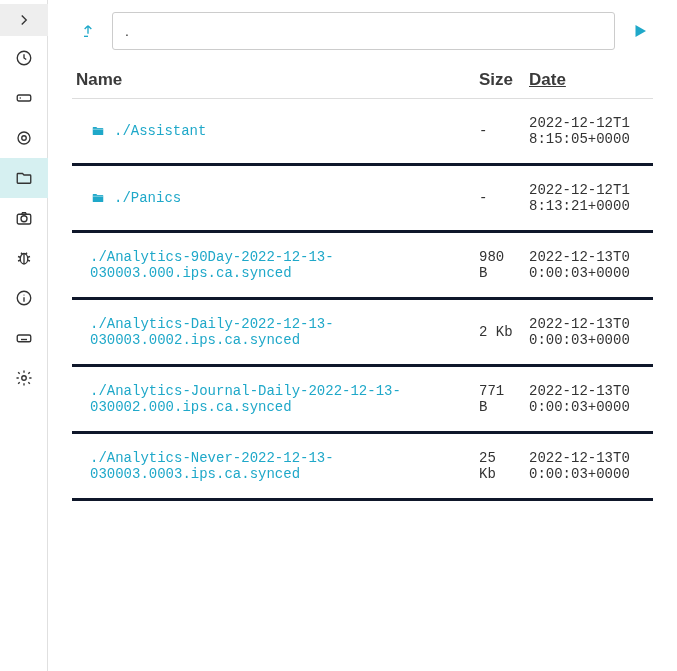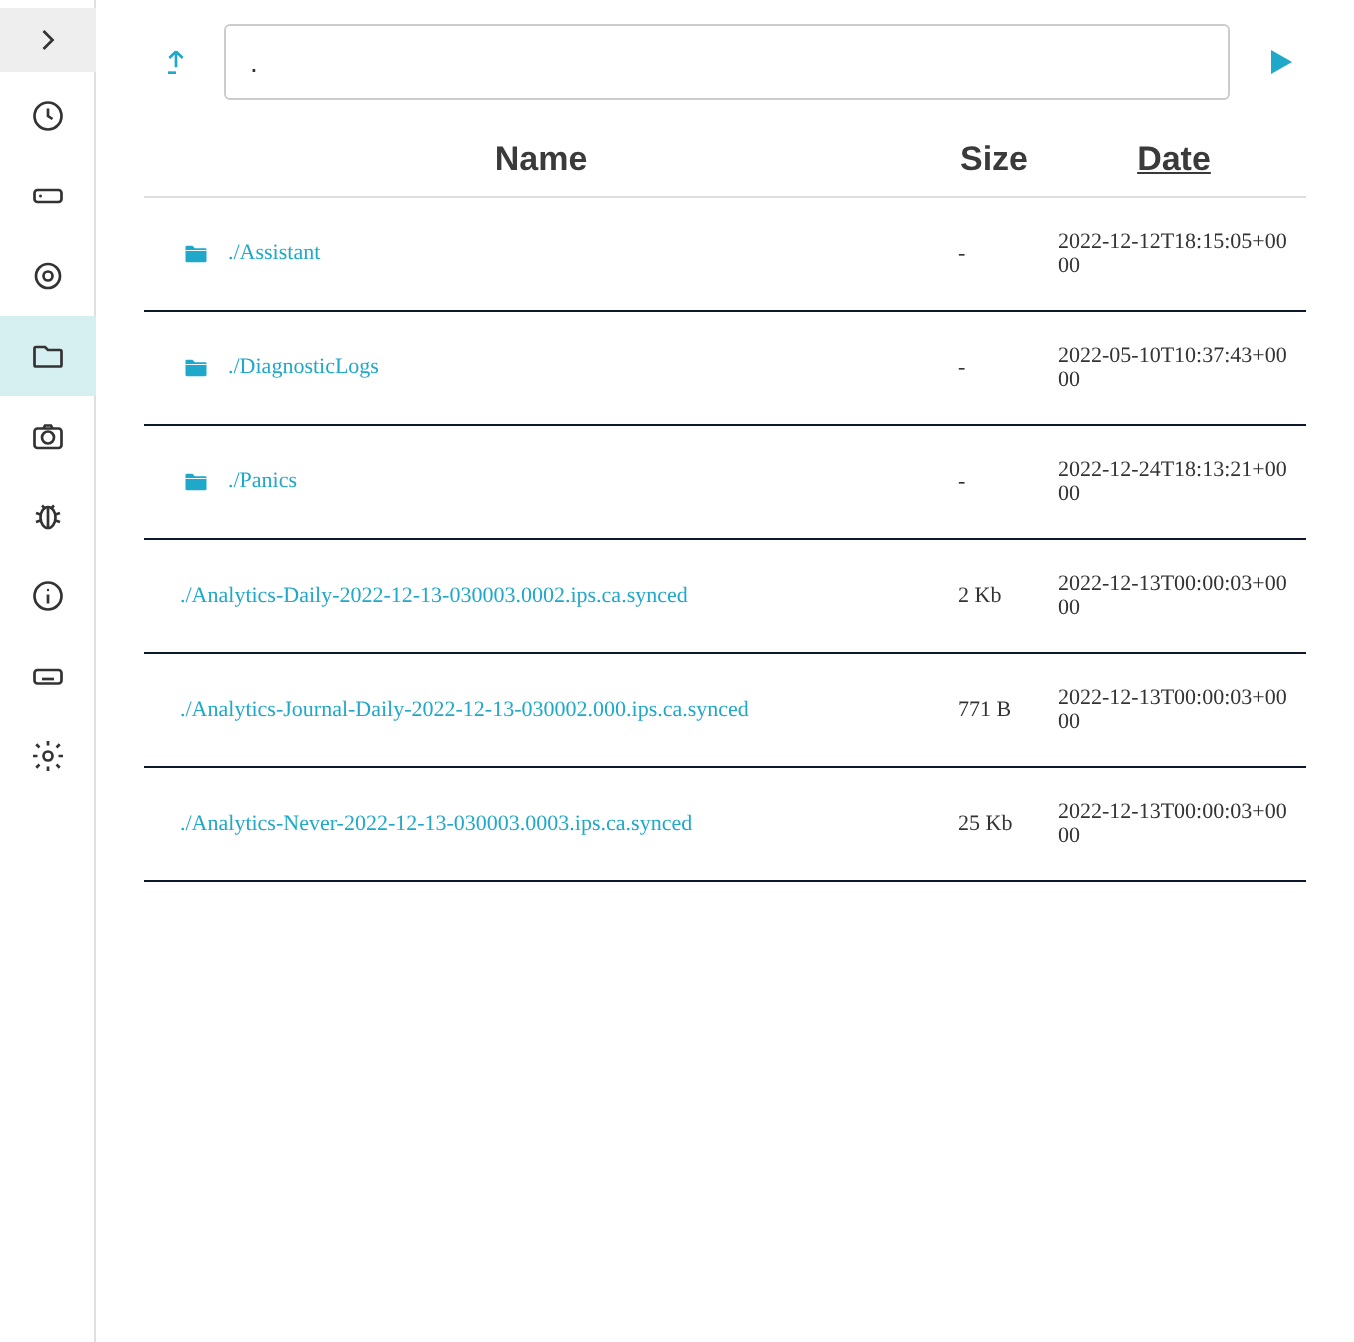--- a/index.html
+++ b/index.html
@@ -81,37 +81,37 @@
       display: flex;
       align-items: center;
       padding: 4px;
     }
     .go-btn svg { width: 18px; height: 18px; }
     table {
       width: 100%;
       border-collapse: collapse;
     }
     th {
-      text-align: center;
+      text-align: left;
       padding: 6px 8px 8px 6px;
       font-family: "Arial Narrow", "Helvetica Condensed", Arial, sans-serif;
       font-stretch: condensed;
       font-size: 17px;
       font-weight: 700;
       color: #3a3a3a;
       border-bottom: 1px solid #dddddd;
     }
     th.name-col { padding-left: 4px; }
     td {
       padding: 16px 8px 16px 6px;
-      font-family: Liberation Serif, serif;
+      font-family: Liberation Mono, monospace;
       font-stretch: condensed;
-      font-size: 11px;
+      font-size: 14px;
       vertical-align: middle;
-      border-bottom: 1px solid #0f172a;
+      border-bottom: 3px solid #0f172a;
       color: #333333;
     }
     td.name-cell { padding-left: 18px; }
     .folder-row td.name-cell { color: #1fa8c9; }
     .file-link { color: #1fa8c9; cursor: pointer; }
     .folder-icon {
       display: inline-flex;
       vertical-align: middle;
       margin-right: 8px;
     }
@@ -230,33 +230,28 @@
             </span><span class="file-link">./Assistant</span></td>
           <td class="size-cell">-</td>
           <td class="date-cell">2022-12-12T18:15:05+0000</td>
         </tr>
         <tr class="folder-row">
           <td class="name-cell"><span class="folder-icon">
               <svg viewBox="0 0 24 24">
                 <path d="M3 6 Q3 5 4 5 L9 5 L11 7 L20 7 Q21 7 21 8 L21 18 Q21 19 20 19 L4 19 Q3 19 3 18 Z"></path>
                 <path d="M3 9 L21 9" stroke="#fff" stroke-width="0.8"></path>
               </svg>
-            </span><span class="file-link">./DiagnosticLogs</span></td>
-          <td class="size-cell">-</td>
-          <td class="date-cell">2022-05-10T10:37:43+0000</td>
-        </tr>
-        <tr class="folder-row">
-          <td class="name-cell"><span class="folder-icon">
-              <svg viewBox="0 0 24 24">
-                <path d="M3 6 Q3 5 4 5 L9 5 L11 7 L20 7 Q21 7 21 8 L21 18 Q21 19 20 19 L4 19 Q3 19 3 18 Z"></path>
-                <path d="M3 9 L21 9" stroke="#fff" stroke-width="0.8"></path>
-              </svg>
             </span><span class="file-link">./Panics</span></td>
           <td class="size-cell">-</td>
-          <td class="date-cell">2022-12-24T18:13:21+0000</td>
+          <td class="date-cell">2022-12-12T18:13:21+0000</td>
+        </tr>
+        <tr>
+          <td class="name-cell"><span class="file-link">./Analytics-90Day-2022-12-13-030003.000.ips.ca.synced</span></td>
+          <td class="size-cell">980 B</td>
+          <td class="date-cell">2022-12-13T00:00:03+0000</td>
         </tr>
         <tr>
           <td class="name-cell"><span class="file-link">./Analytics-Daily-2022-12-13-030003.0002.ips.ca.synced</span></td>
           <td class="size-cell">2 Kb</td>
           <td class="date-cell">2022-12-13T00:00:03+0000</td>
         </tr>
         <tr>
           <td class="name-cell"><span class="file-link">./Analytics-Journal-Daily-2022-12-13-030002.000.ips.ca.synced</span></td>
           <td class="size-cell">771 B</td>
           <td class="date-cell">2022-12-13T00:00:03+0000</td>

